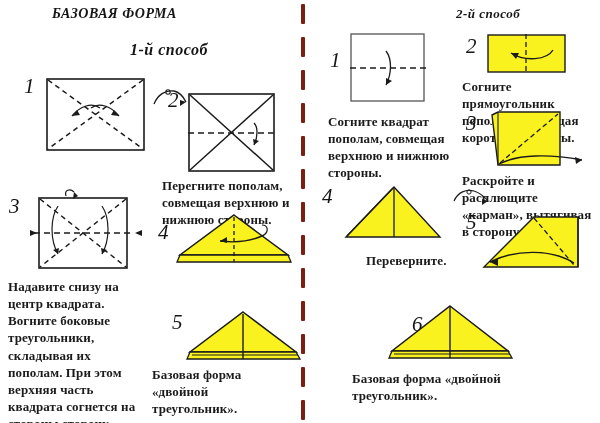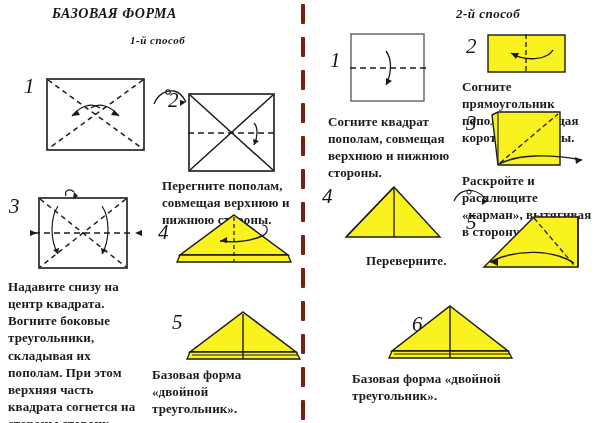--- a/index.html
+++ b/index.html
@@ -5,21 +5,21 @@
   html,body{margin:0;padding:0;background:#ffffff;}
   body{width:600px;height:423px;position:relative;overflow:hidden;
        font-family:"Liberation Serif", serif;color:#1b1b1b;}
   .page{position:absolute;left:0;top:0;width:600px;height:423px;background:#fff;}
 
   
   .title-line{position:absolute;font-style:italic;font-weight:bold;
     letter-spacing:.5px;white-space:nowrap;color:#151515;}
   #title1{left:52px;top:6px;font-size:14px;}
   #title2{left:38px;top:24px;font-size:14px;}
-  #way1{left:130px;top:34px;font-size:11px;font-style:italic;font-weight:bold;}
+  #way1{left:130px;top:41px;font-size:16px;font-style:italic;font-weight:bold;}
   #way2{left:415px;top:6px;font-size:13px;font-style:italic;font-weight:bold;margin-left:41px;}
 
   
   .stepnum{position:absolute;font-family:"Liberation Serif",serif;
     font-style:italic;font-size:21px;color:#151515;line-height:1;}
 
   
   .caption{position:absolute;font-family:"Liberation Serif",serif;
     font-size:13px;font-weight:bold;color:#1b1b1b;line-height:1.32;
     letter-spacing:.1px;}

